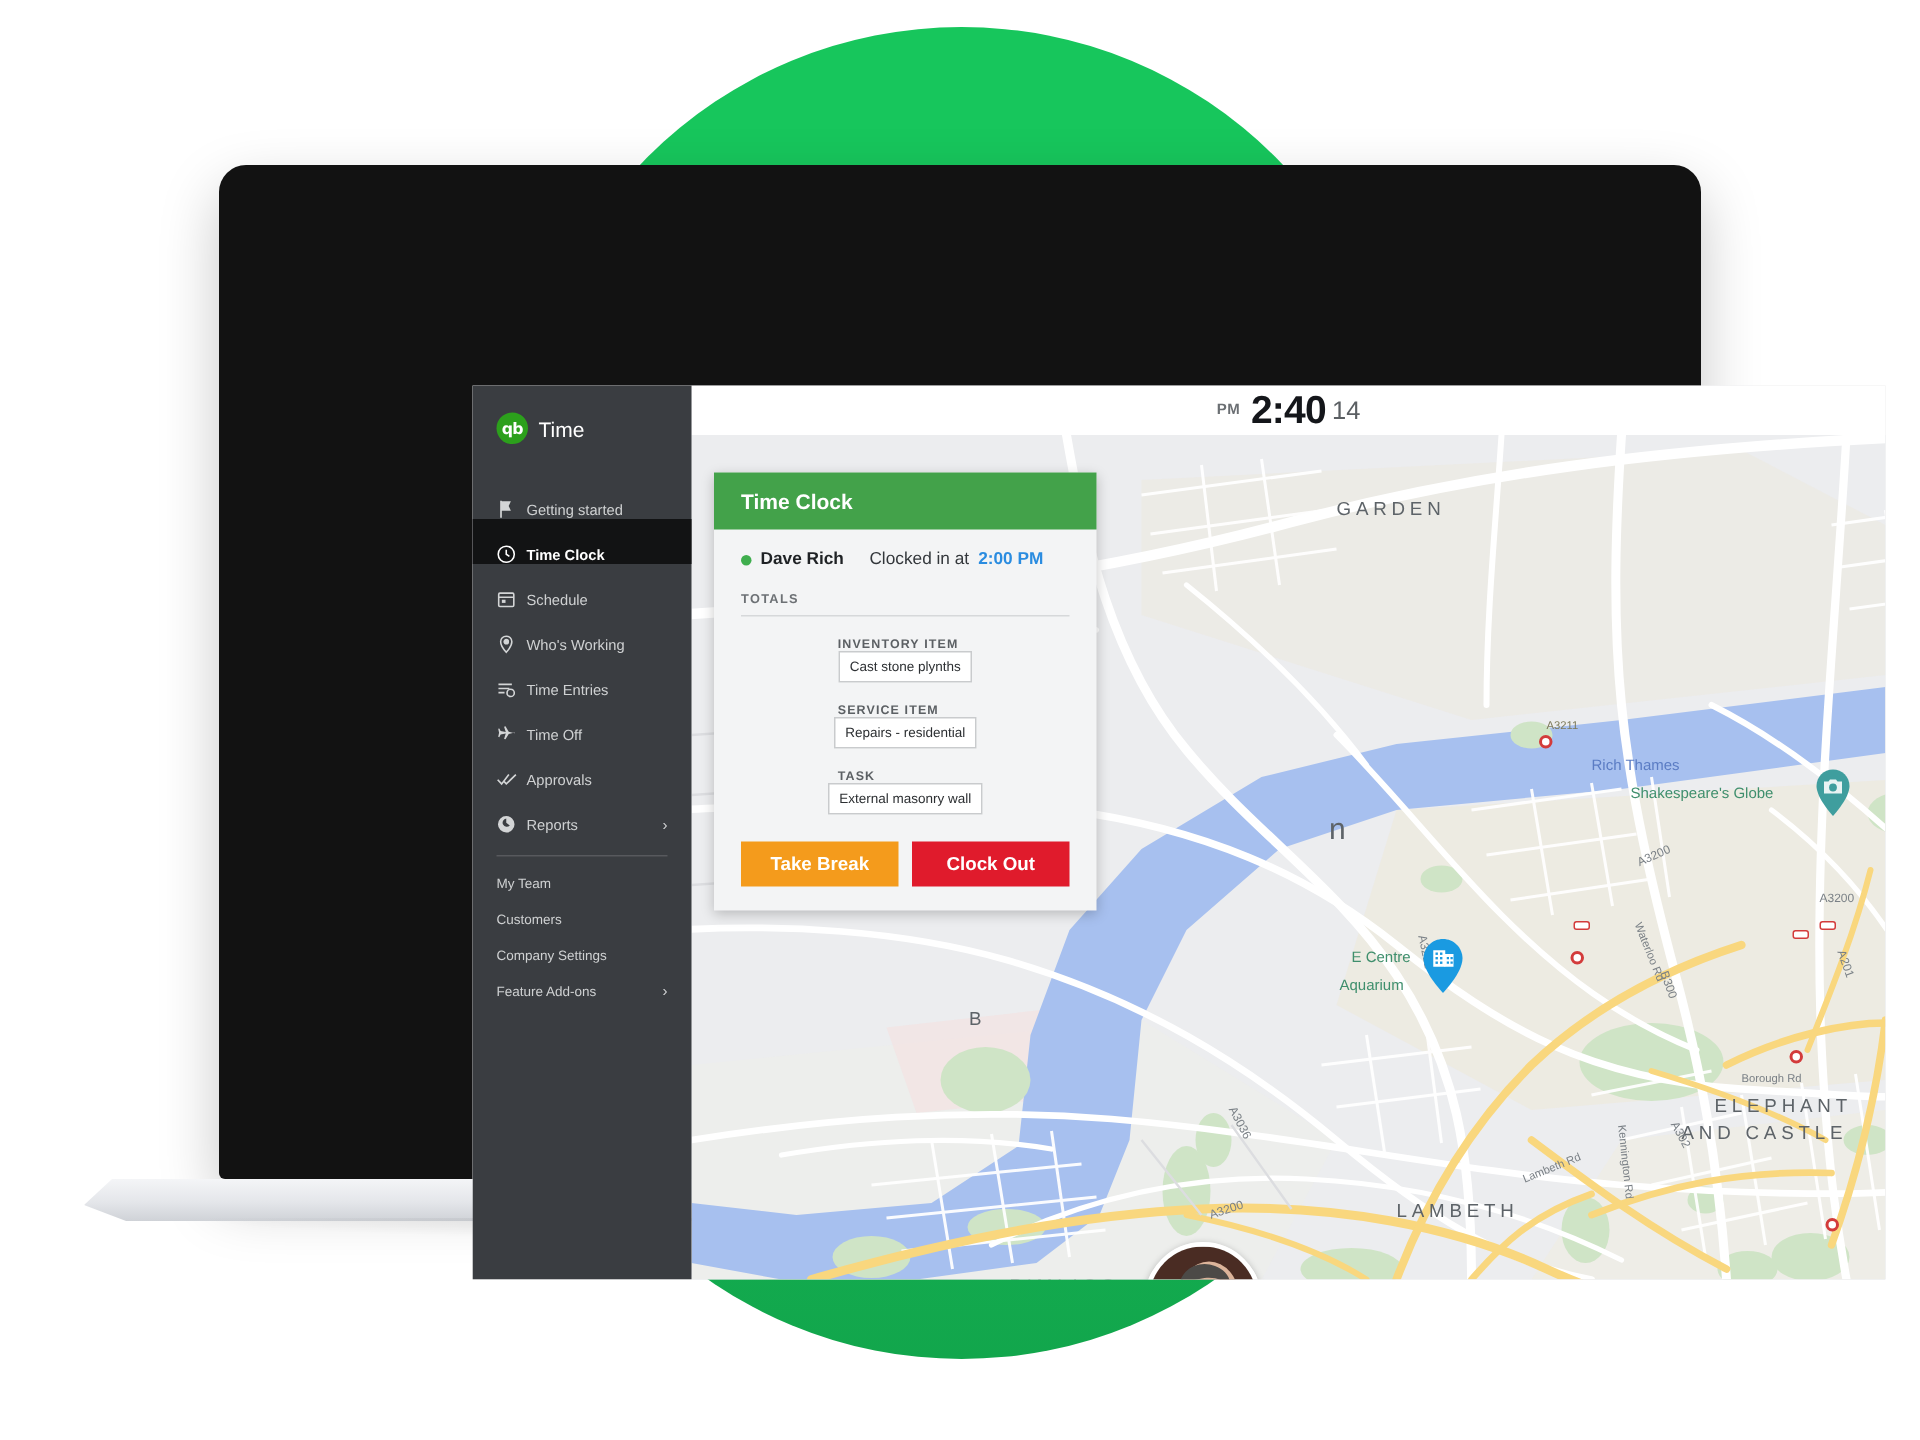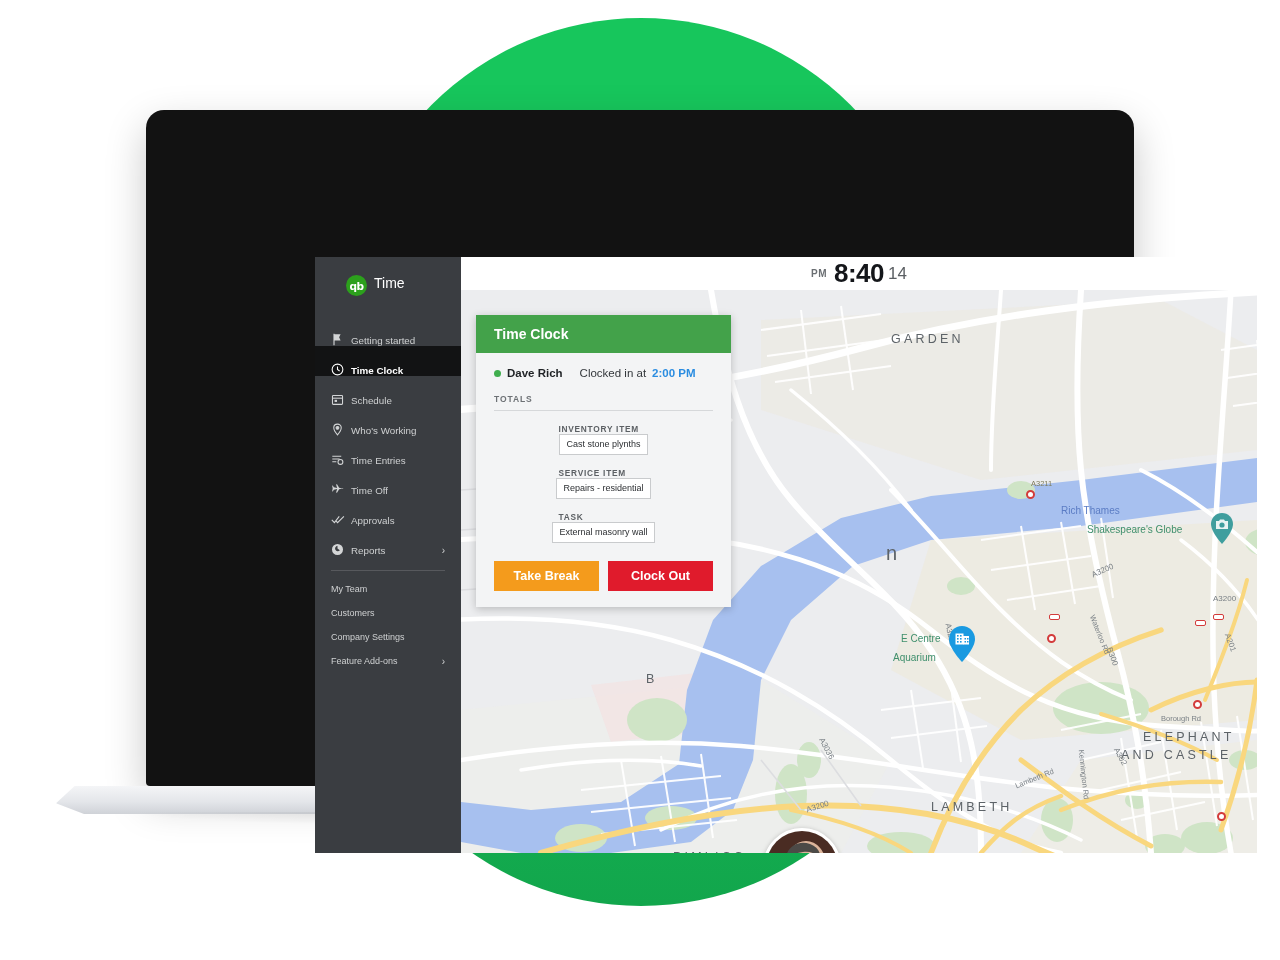--- a/index.html
+++ b/index.html
@@ -73,21 +73,21 @@
 
   
   .sidebar {
     position: absolute; left: 0; top: 0;
     width: 146px; height: 596px;
     background: #3a3d41;
     color: #e9eaea;
     font-size: 9.5px;
     z-index: 3;
   }
-  .sb-brand { display: flex; gap: 7px; padding: 18px 0 16px 16px; margin-left: 15px; }
+  .sb-brand { display: flex; align-items: center; gap: 7px; padding: 18px 0 16px 16px; }
   .qb-logo {
     width: 21px; height: 21px; border-radius: 50%;
     background: #2ca01c; color:#fff;
     font-size: 10.5px; font-weight: bold; letter-spacing: -.6px;
     display: flex; align-items: center; justify-content: center;
     font-family: "DejaVu Sans", sans-serif;
   }
   .sb-brand-name { font-size: 14px; color: #fff; font-weight: 400; }
 
   .sb-nav { margin-top: 4px; }
@@ -400,21 +400,21 @@
               </g>
               <ellipse cx="32" cy="33" rx="1.8" ry="2" fill="#2b2118"></ellipse>
               <ellipse cx="47" cy="33" rx="1.8" ry="2" fill="#2b2118"></ellipse>
               <path d="M34 47c4 2 8 2 11 0" stroke="#9b6a58" stroke-width="1.6" fill="none"></path>
             </svg>
           </div>
         </div>
 
         <div class="topbar">
           <span class="tb-ampm">PM</span>
-          <span class="tb-time">8:40</span>
+          <span class="tb-time">2:40</span>
           <span class="tb-sec">14</span>
         </div>
 
         <div class="sidebar">
           <div class="sb-brand">
             <div class="qb-logo">qb</div>
             <div class="sb-brand-name">Time</div>
           </div>
 
           <div class="sb-nav">

